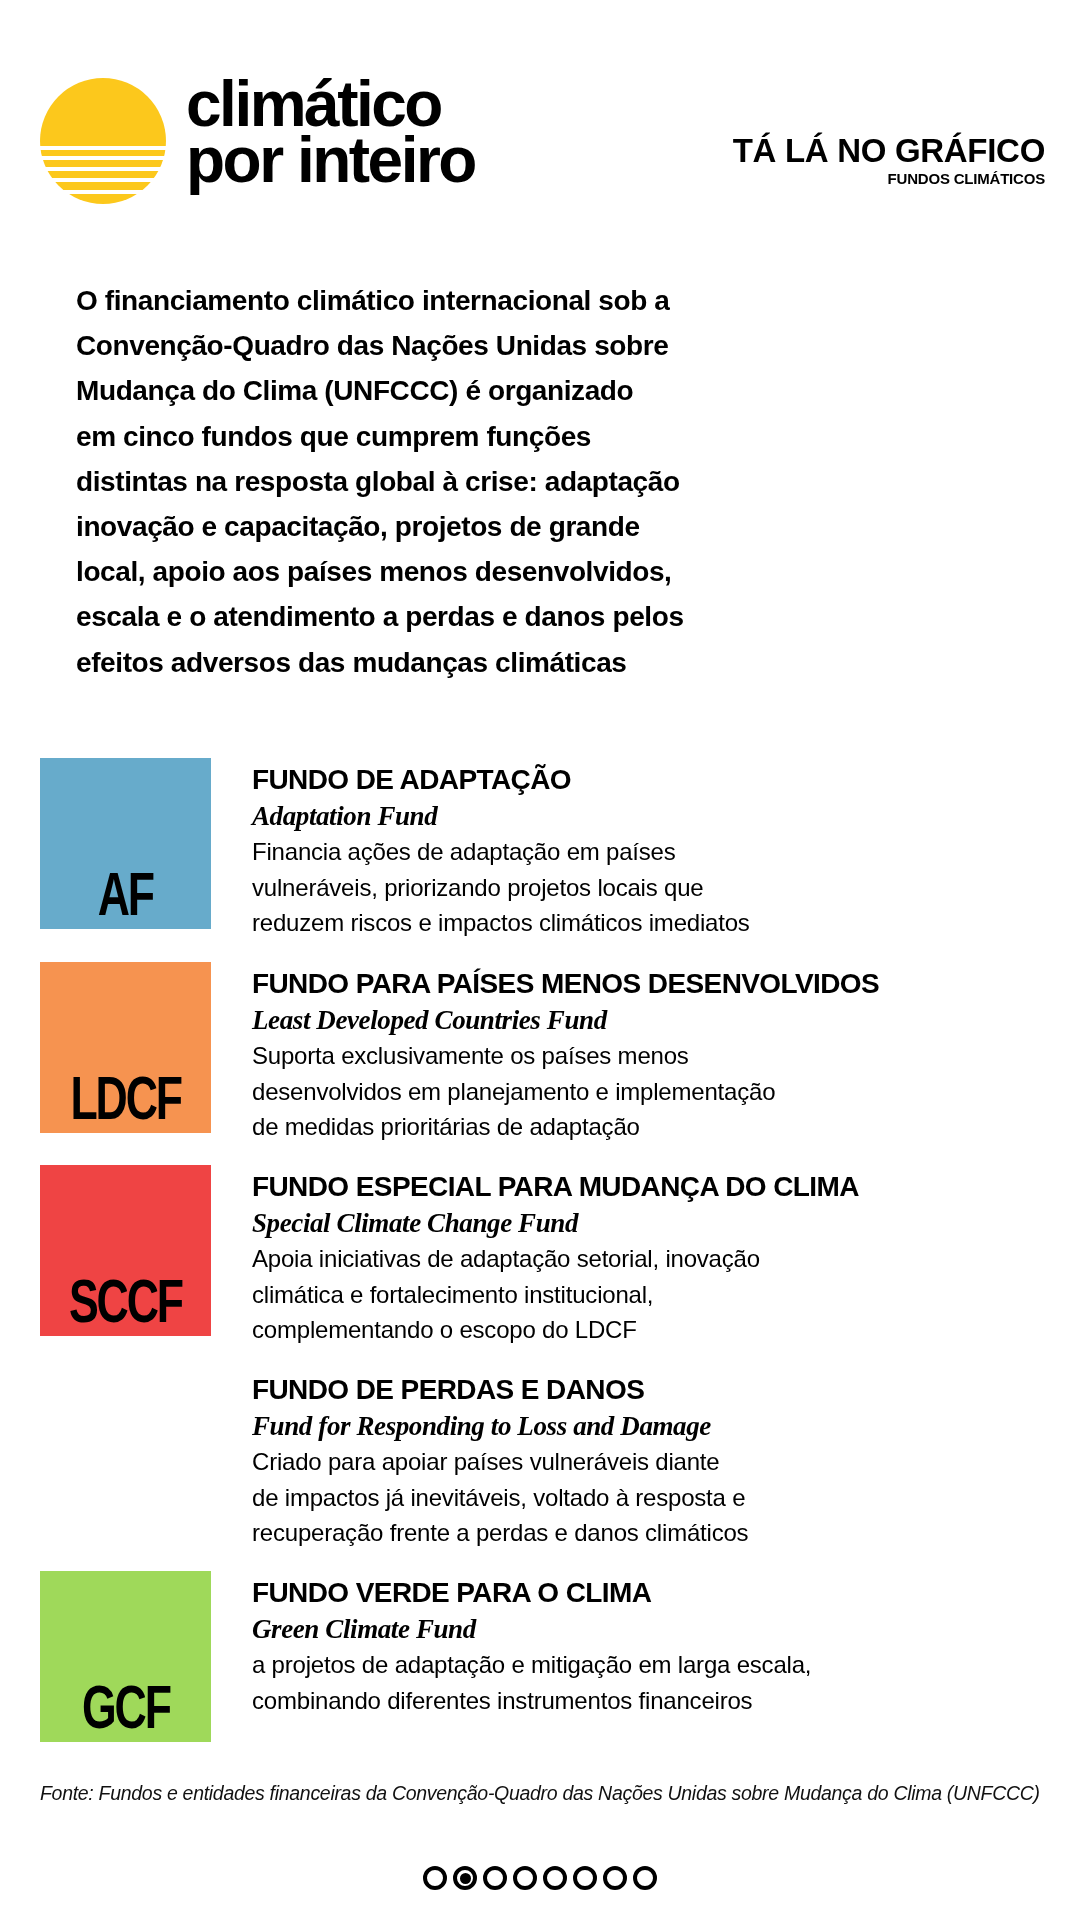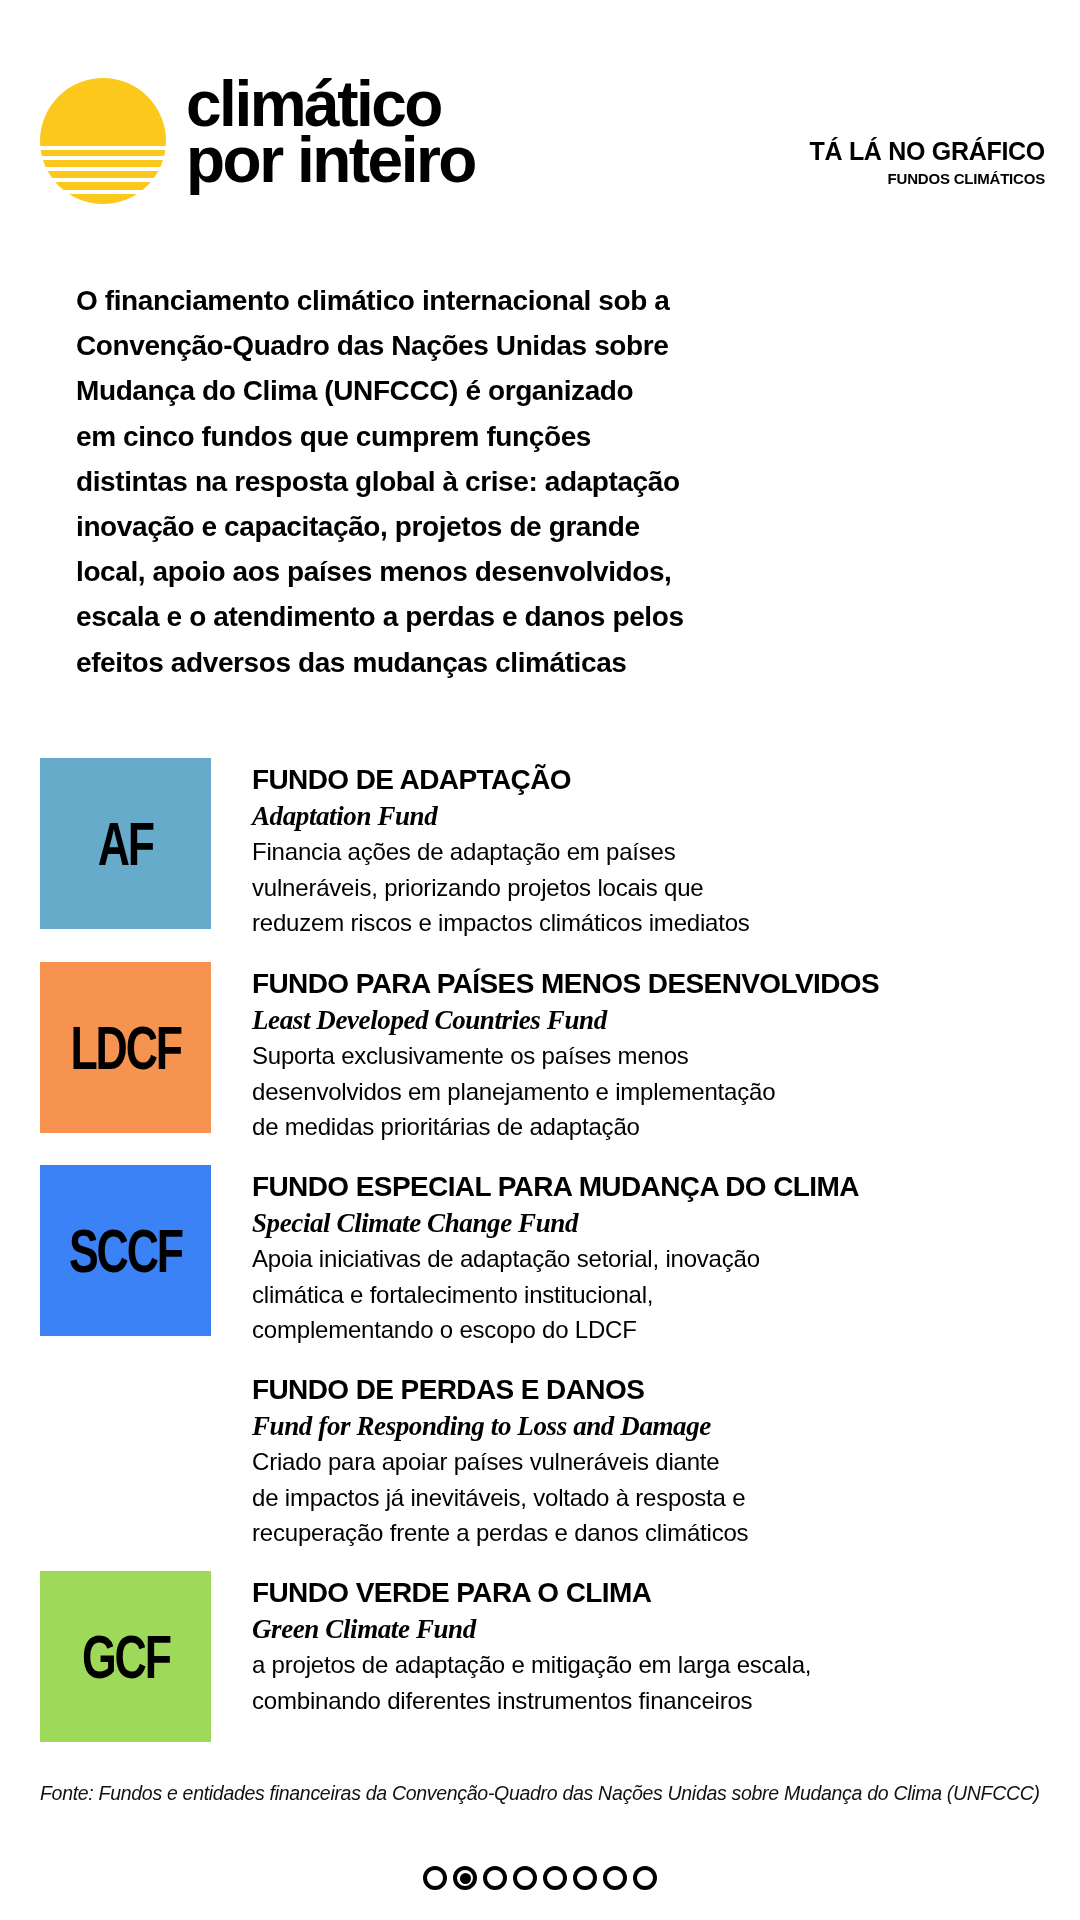--- a/index.html
+++ b/index.html
@@ -4,30 +4,30 @@
 <style>
   * { box-sizing: border-box; margin: 0; padding: 0; }
   html, body { width: 1080px; height: 1920px; background: #ffffff; overflow: hidden; }
   body { position: relative; font-family: "Liberation Sans", "DejaVu Sans", sans-serif; color: #000; }
 
   
   .logo-sun { position: absolute; left: 40px; top: 78px; width: 126px; height: 126px; }
   .brand { position: absolute; left: 186px; top: 76px; font-family: "Liberation Sans", sans-serif; font-weight: 700; font-size: 64px; line-height: 56px; letter-spacing: -2.5px; color: #000; }
   .brand div { white-space: nowrap; }
   .tag { position: absolute; right: 35px; top: 136px; text-align: right; }
-  .tag-title { font-family: "Liberation Sans", sans-serif; font-weight: 700; font-size: 25px; line-height: 30px; letter-spacing: -0.3px; }
+  .tag-title { font-family: "Liberation Sans", sans-serif; font-weight: 700; font-size: 33px; line-height: 30px; letter-spacing: -0.3px; }
   .tag-sub { font-family: "Liberation Sans", sans-serif; font-weight: 700; font-size: 15px; line-height: 26px; letter-spacing: -0.2px; }
 
   
   .intro { position: absolute; left: 76px; width: 960px; top: 278px; text-align: left; font-family: "Liberation Sans", sans-serif; font-weight: 700; font-size: 28px; line-height: 45.2px; letter-spacing: -0.4px; }
   .intro .line { display: block; white-space: nowrap; }
 
   
   .fund { position: absolute; left: 40px; width: 1010px; height: 172px; }
-  .fund-badge { position: absolute; left: 0; top: 0; width: 171px; height: 171px; display: flex; align-items: center; justify-content: center; }
+  .fund-badge { position: absolute; left: 0; top: 0; width: 171px; height: 171px; display: flex; align-items: flex-end; justify-content: center; }
   .fund-badge span { font-family: "Liberation Sans", sans-serif; font-weight: 700; font-size: 62px; letter-spacing: -3px; transform: scaleX(0.72); display: inline-block; color: #000; }
   .fund-text { position: absolute; left: 212px; top: 4px; width: 800px; }
   .fund-title { font-family: "Liberation Sans", sans-serif; font-weight: 700; font-size: 28px; line-height: 36px; letter-spacing: -0.6px; white-space: nowrap; }
   .fund-en { font-family: Liberation Serif, serif; font-weight: 700; font-style: italic; font-size: 27px; line-height: 36px; letter-spacing: -0.4px; white-space: nowrap; }
   .fund-desc { font-family: "Liberation Sans", sans-serif; font-weight: 400; font-size: 24px; line-height: 35.5px; letter-spacing: -0.2px; }
   .fund-desc .line { display: block; white-space: nowrap; }
 
   
   .source { position: absolute; left: 40px; top: 1782px; width: 1010px; font-family: "Liberation Sans", sans-serif; font-style: italic; font-size: 19.5px; line-height: 22px; color: #111; letter-spacing: -0.3px; }
   .pager { position: absolute; top: 1866px; left: 0; width: 1080px; display: flex; justify-content: center; gap: 6px; }
@@ -99,21 +99,21 @@
     <div class="fund-en">Least Developed Countries Fund</div>
     <div class="fund-desc">
       <span class="line">Suporta exclusivamente os países menos</span>
       <span class="line">desenvolvidos em planejamento e implementação</span>
       <span class="line">de medidas prioritárias de adaptação</span>
     </div>
   </div>
 </div>
 
 <div class="fund" style="top:1165px">
-  <div class="fund-badge" style="background:#3b82f6">
+  <div class="fund-badge" style="background:#ef4444">
     <span>SCCF</span>
   </div>
   <div class="fund-text">
     <div class="fund-title">FUNDO ESPECIAL PARA MUDANÇA DO CLIMA</div>
     <div class="fund-en">Special Climate Change Fund</div>
     <div class="fund-desc">
       <span class="line">Apoia iniciativas de adaptação setorial, inovação</span>
       <span class="line">climática e fortalecimento institucional,</span>
       <span class="line">complementando o escopo do LDCF</span>
     </div>

